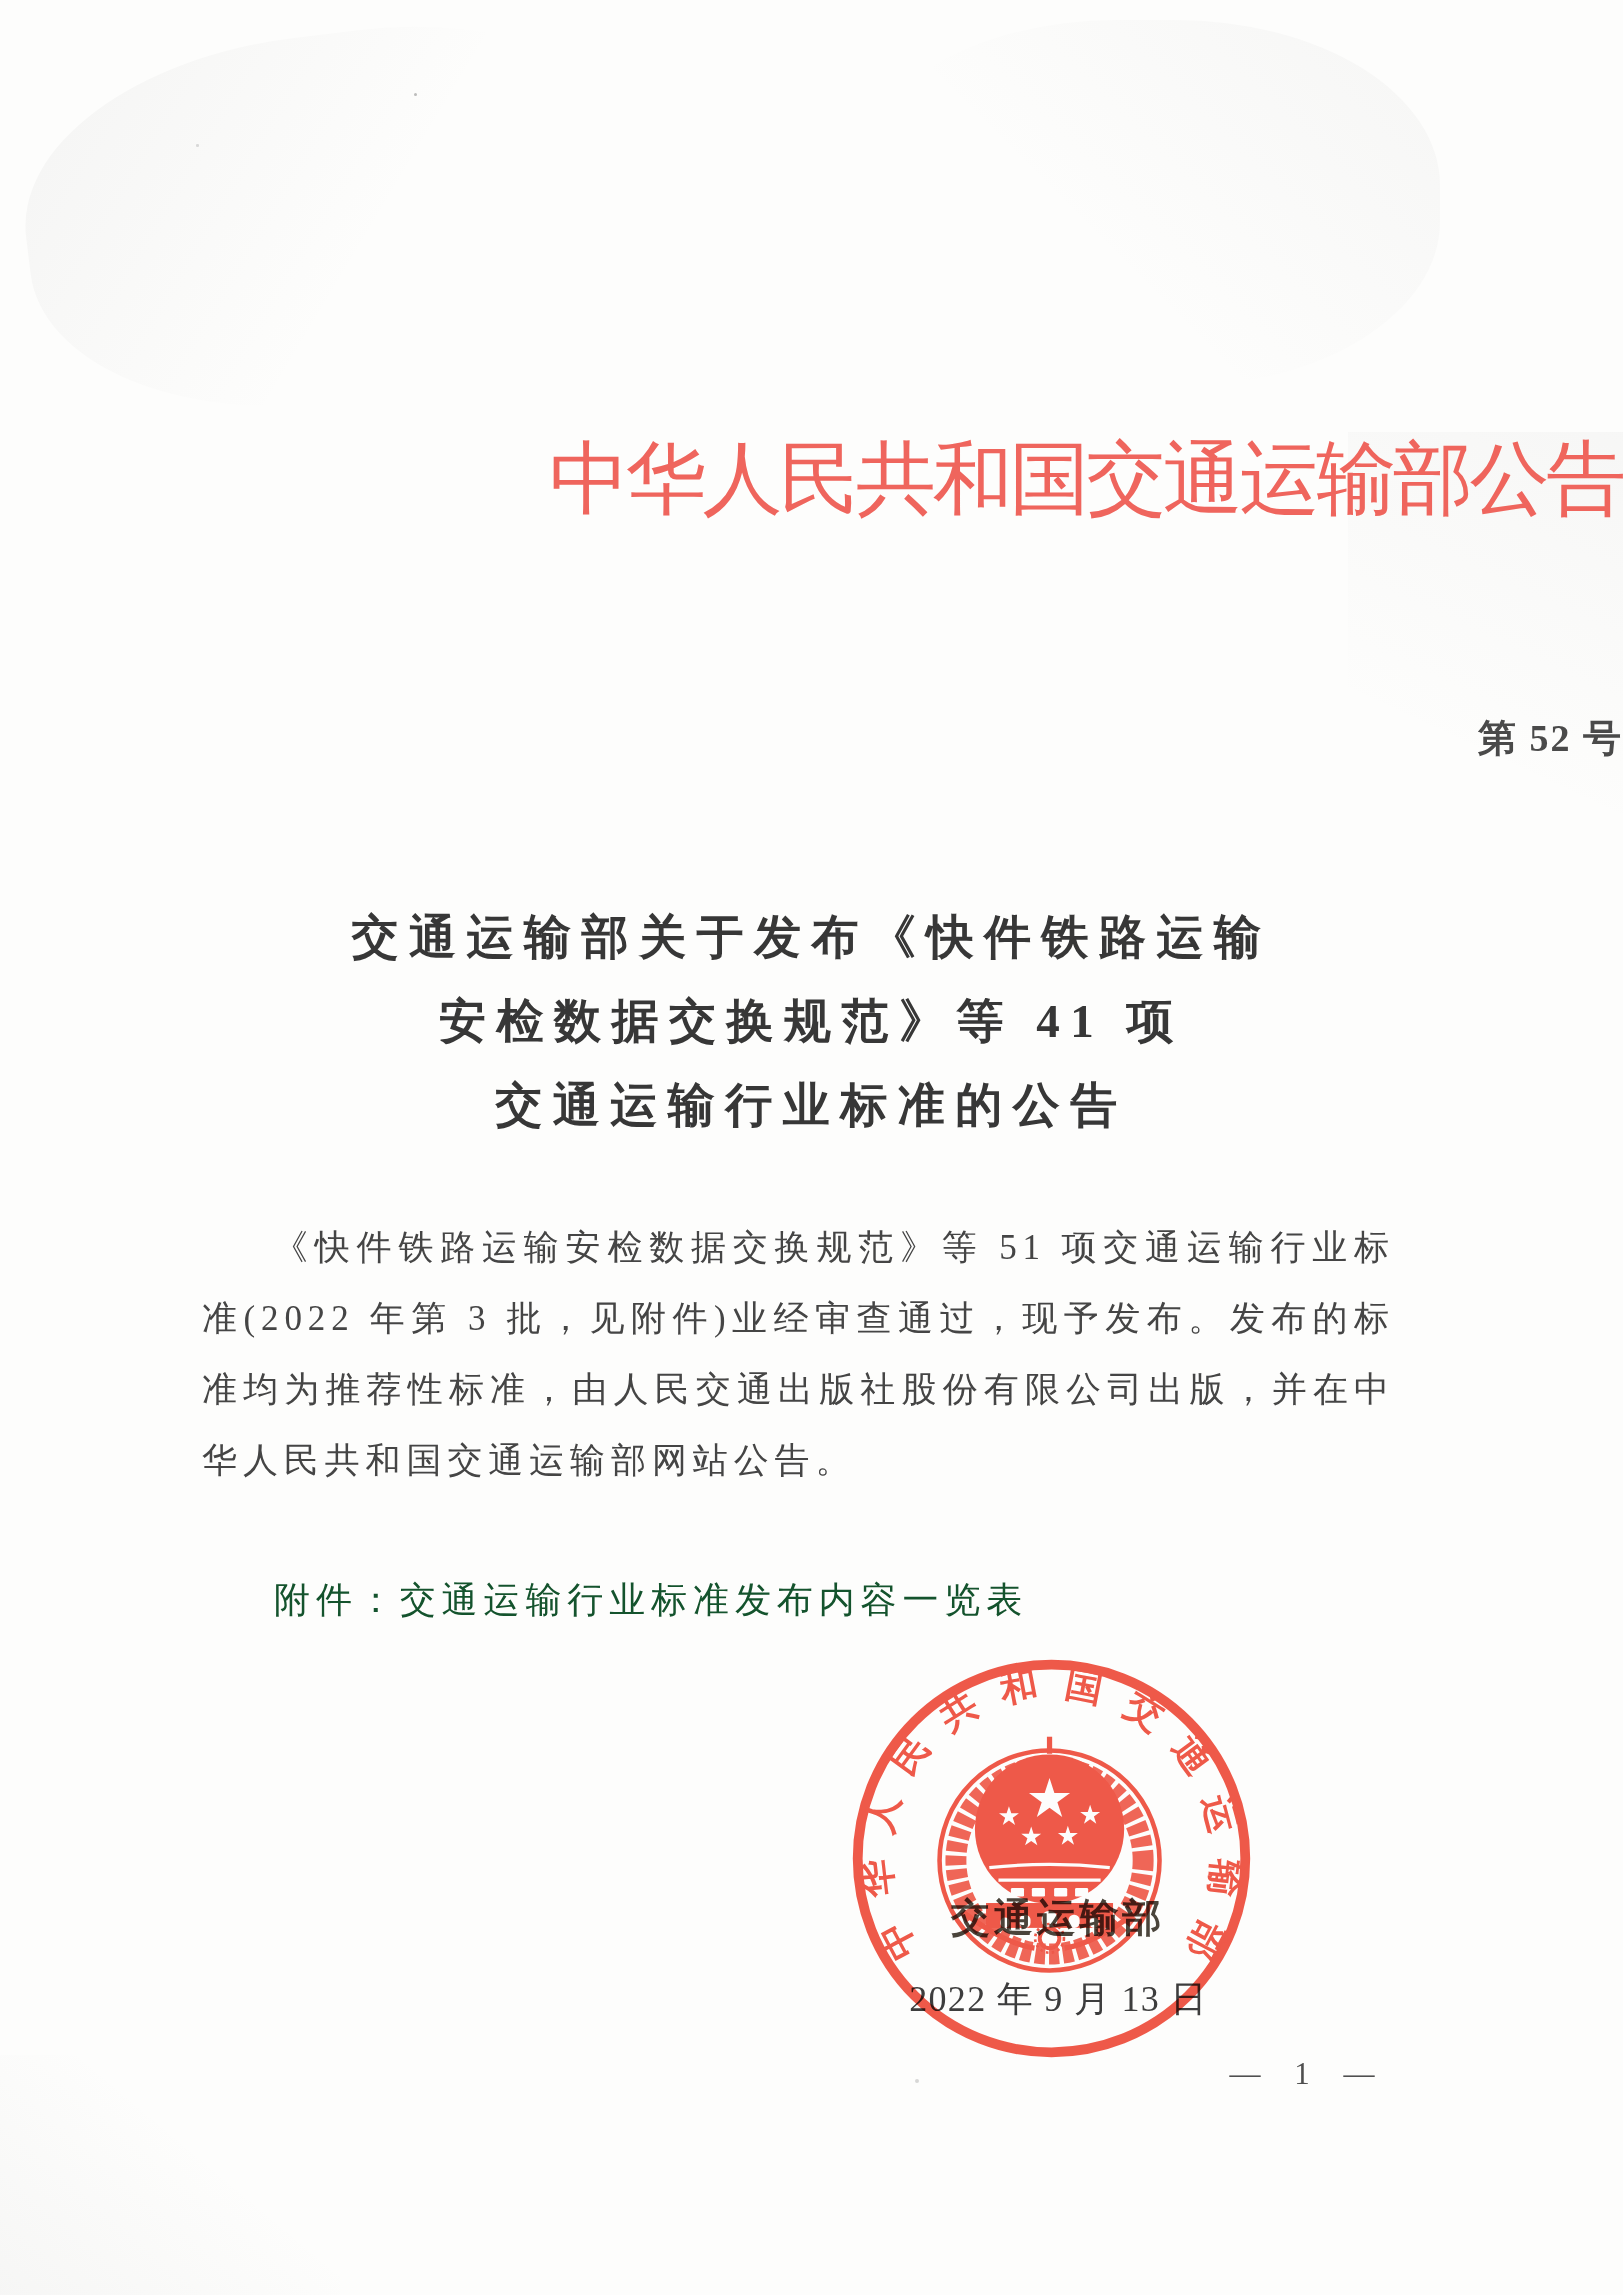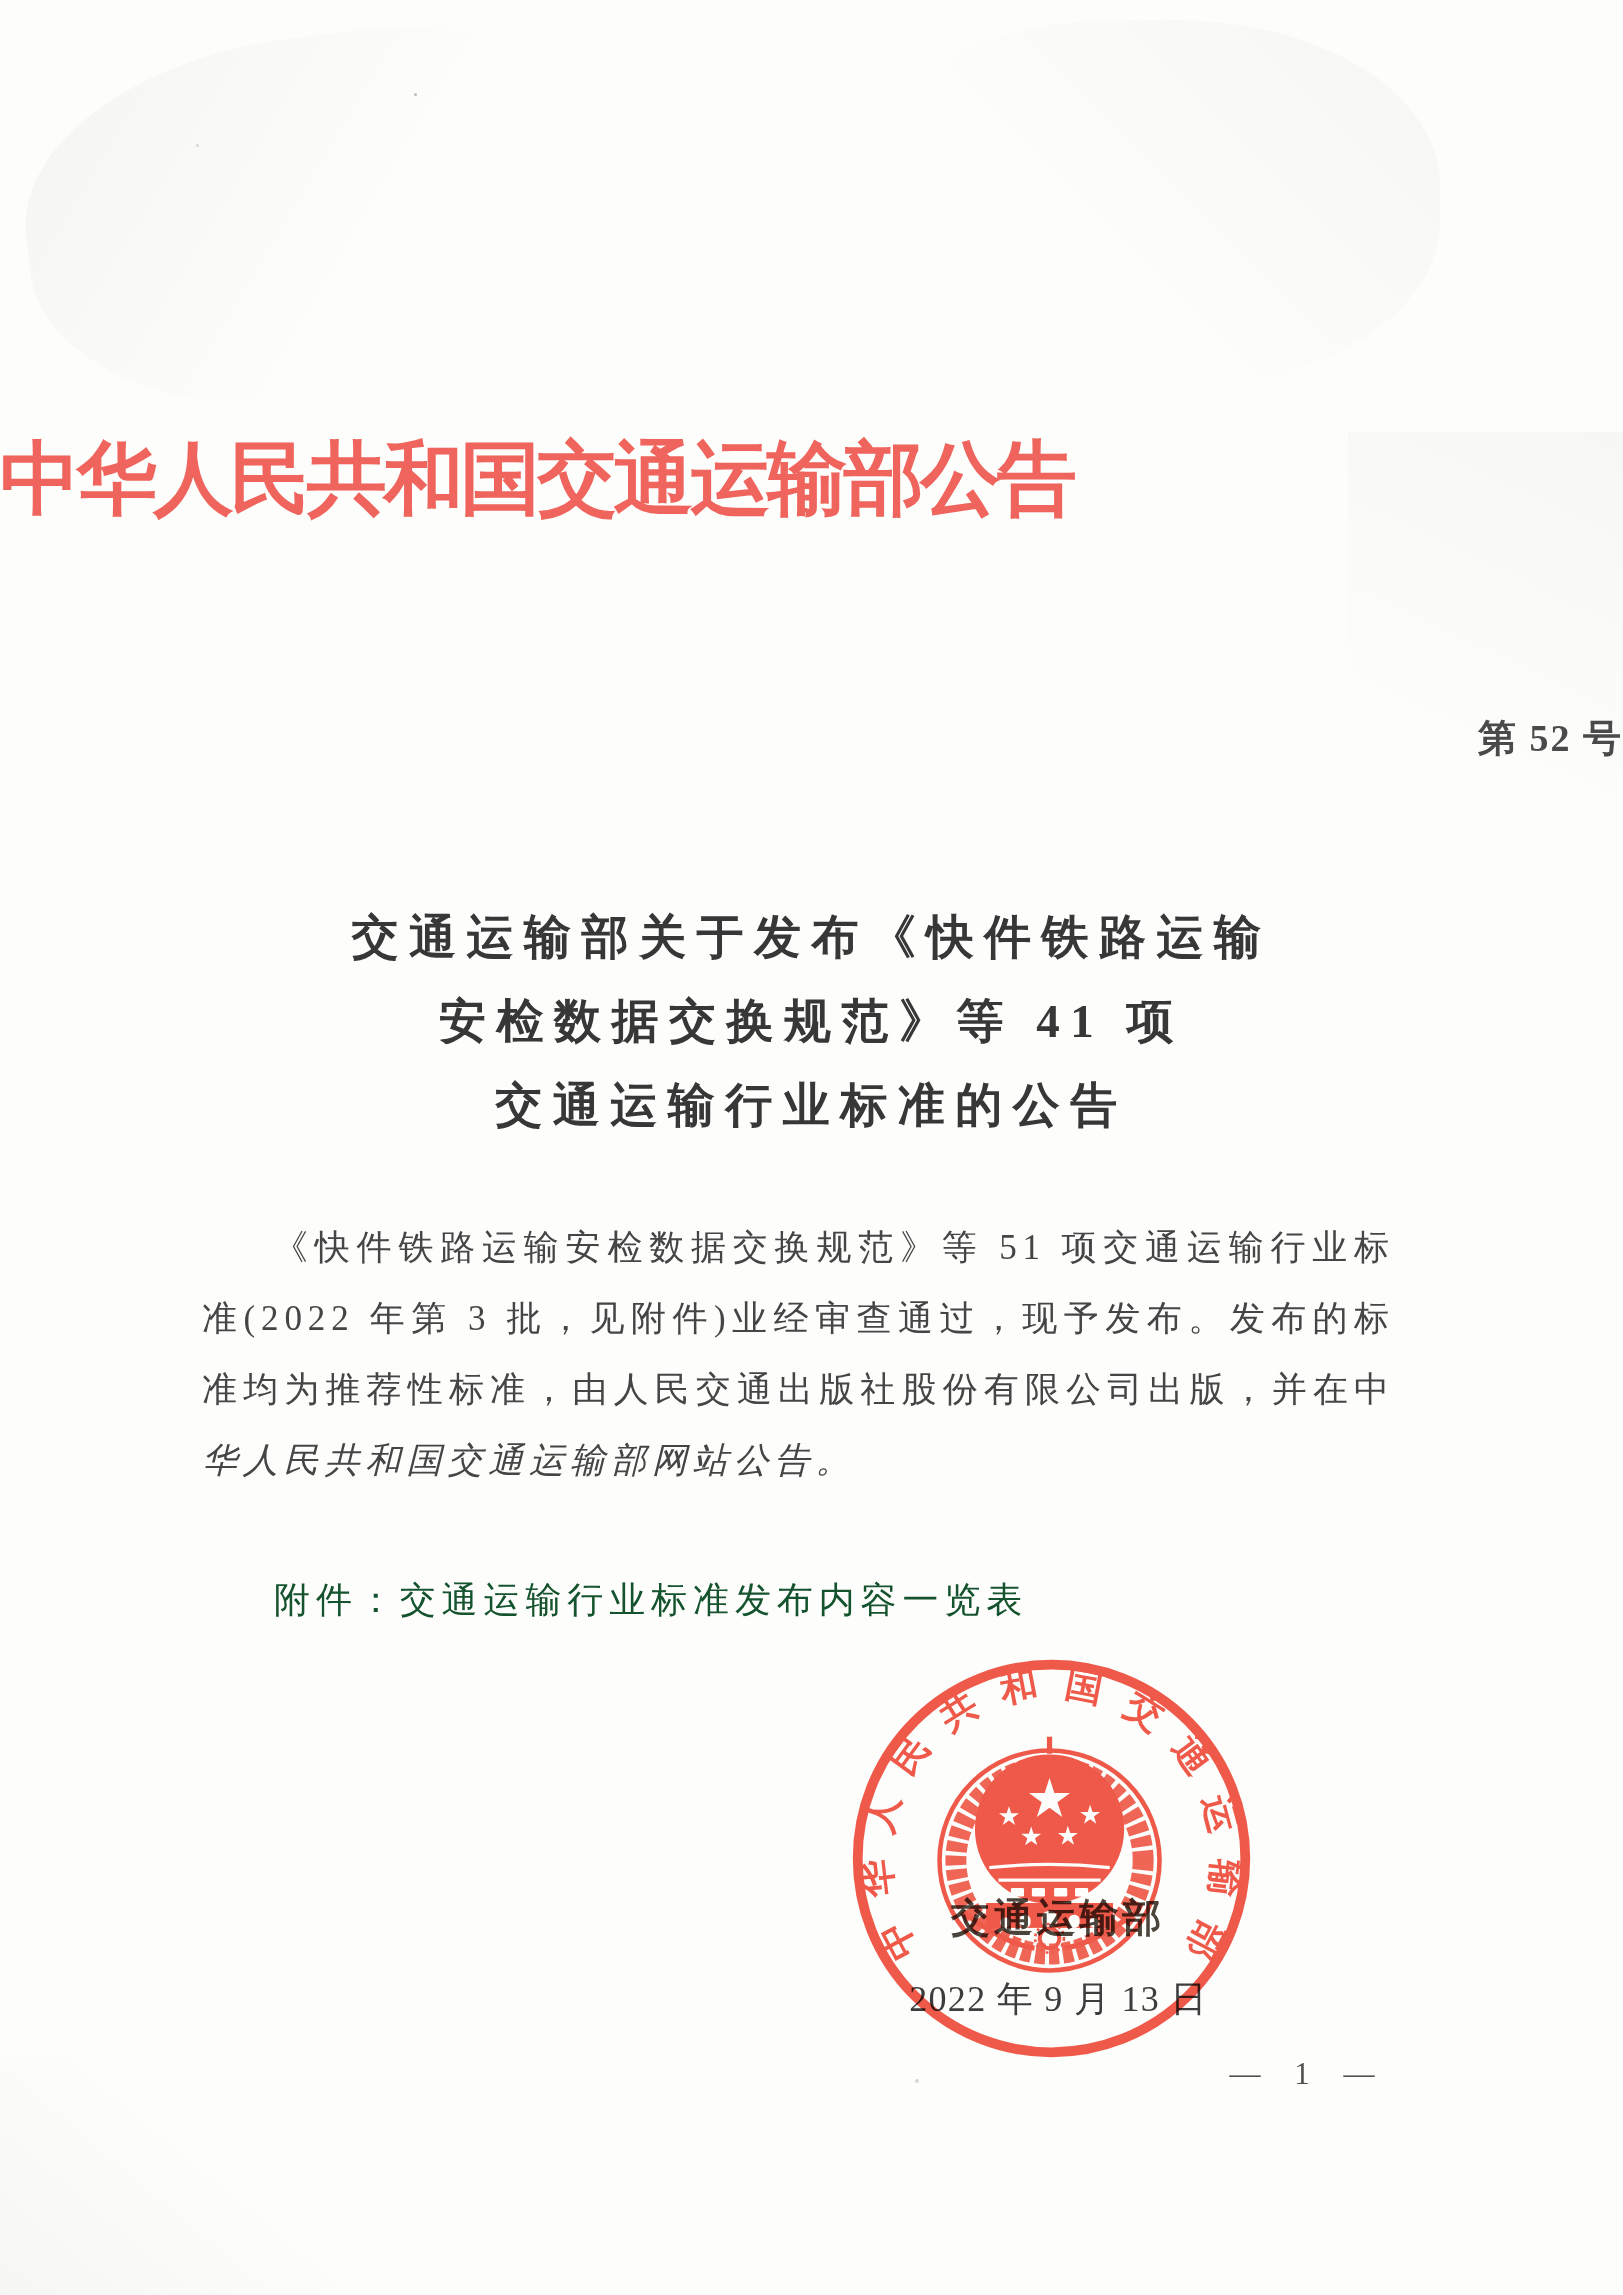--- a/index.html
+++ b/index.html
@@ -23,22 +23,22 @@
   .streak4{top:2055px;left:0px;width:340px;height:240px;
     background:linear-gradient(40deg,rgba(120,120,120,0.05),rgba(255,255,255,0) 60%);}
   .speck{position:absolute;border-radius:50%;background:rgba(70,70,70,0.35);}
   .speck1{left:414px;top:93px;width:3.3px;height:3.3px;}
   .speck2{left:196px;top:144px;width:2.6px;height:2.6px;opacity:.5;}
   .speck3{left:915px;top:2079px;width:3.9px;height:3.9px;opacity:.6;}
 
   
   .header-title{
     position:absolute;left:0;top:427px;width:100%;
-    text-align:left;
-    font-size:80px;font-weight:bold;line-height:105px;
+    text-align:right;
+    font-size:80px;font-weight:normal;line-height:105px;
     letter-spacing:-3.3px;
     color:#ef655d;
     white-space:nowrap;
   }
   .doc-number{
     position:absolute;left:0;top:712px;width:100%;
     text-align:right;
     font-size:38px;font-weight:bold;line-height:52px;
     letter-spacing:2px;color:#4a4a4a;
   }
@@ -48,21 +48,21 @@
     font-size:47px;font-weight:bold;line-height:84px;
     letter-spacing:10.5px;
   }
   .body-block{
     position:absolute;left:202px;top:1212px;width:1193px;
     color:#454545;font-size:35px;line-height:71px;
     letter-spacing:5.9px;
   }
   .body-block .jline{text-align:justify;text-align-last:justify;}
   .body-block .indent{padding-left:71px;}
-  .body-block .lastline{text-align:center;text-align-last:left;font-style:italic;}
+  .body-block .lastline{text-align:center;text-align-last:left;}
   .attachment-line{
     position:absolute;left:202px;top:1571px;width:1193px;
     color:#14532d;font-size:36px;line-height:59px;letter-spacing:5.9px;
     padding-left:0;
   }
   .attachment-line span{padding-left:72px;}
   .signer{
     position:absolute;left:888px;top:1894px;width:340px;
     text-align:center;color:#4a443b;
     font-size:39px;font-weight:600;line-height:47px;letter-spacing:3.9px;

